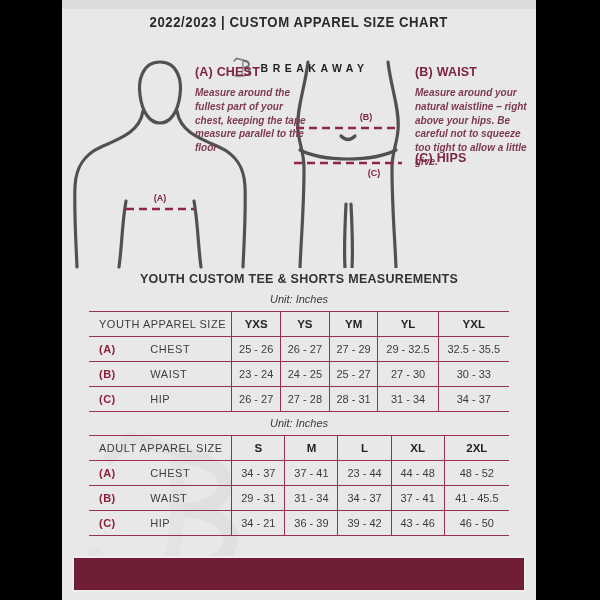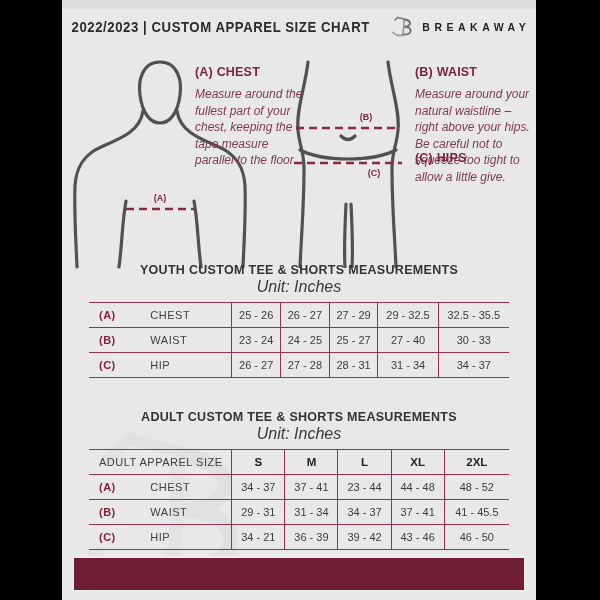--- a/index.html
+++ b/index.html
@@ -2,40 +2,40 @@
 <html><head>
 <meta charset="utf-8">
 <style>
   html,body{margin:0;padding:0;background:#000;}
   .stage{position:relative;width:600px;height:600px;background:#000;overflow:hidden;
          font-family:"Liberation Sans",sans-serif;}
   .page{position:absolute;left:62px;top:0;width:474px;height:600px;background:#e8e8e9;}
   .page::before{content:"";position:absolute;left:0;top:0;right:0;height:9px;background:rgba(0,0,0,0.05);}
 
   
-  .header{position:absolute;top:14px;left:0;width:100%;display:flex;align-items:center;justify-content:flex-start;gap:12px;}
+  .header{position:absolute;top:14px;left:0;width:100%;display:flex;align-items:center;justify-content:flex-end;gap:25px;flex-direction:column;}
   .hdr-title{font-weight:bold;font-size:14px;letter-spacing:0.6px;color:#2b2b2b;transform:scaleX(0.94);transform-origin:center;white-space:nowrap;}
   .brand{display:flex;align-items:center;gap:7px;}
   .brand-name{font-weight:bold;font-size:10.5px;letter-spacing:4.5px;color:#1f1f1f;}
 
   
   .diagram{position:absolute;top:55px;left:0;width:474px;height:215px;}
   .fig{position:absolute;}
   .body-line{fill:none;stroke:#515151;stroke-width:3.2;stroke-linecap:round;}
   .dash{stroke:#8e2742;stroke-width:2.4;stroke-dasharray:8 5;fill:none;}
   .dash-label{font:bold 9px "Liberation Sans",sans-serif;fill:#7e2440;}
 
   .m-info{position:absolute;}
   .m-heading{font-weight:bold;font-size:12.5px;color:#7e2440;margin:0 0 7px 0;letter-spacing:0.2px;}
-  .m-desc{font-style:italic;font-size:12px;line-height:1.38;color:#7d3a52;margin:0;}
+  .m-desc{font-style:italic;font-size:10px;line-height:1.38;color:#7d3a52;margin:0;font-weight:bold;}
 
   
   .section{position:absolute;left:27px;width:420px;text-align:center;}
   .sec-title{font-weight:bold;font-size:12.5px;color:#333;letter-spacing:0.3px;margin:0;}
-  .sec-unit{font-style:italic;font-size:16px;color:#3a3a3a;margin:1px 0 0 0;}
+  .sec-unit{font-style:italic;font-size:11px;color:#3a3a3a;margin:7px 0 0 0;}
   table{width:100%;border-collapse:collapse;margin-top:6px;}
   td{border:1.5px solid #93314e;font-size:11px;color:#3c3c3c;padding:0 2px;height:24px;text-align:center;}
   td:first-child{border-left:none;text-align:left;padding-left:10px;width:34%;letter-spacing:0.5px;}
   td:last-child{border-right:none;}
   tr.hdr td{font-weight:bold;color:#242424;font-size:11.5px;}
   tr.hdr td:first-child{font-weight:normal;font-size:11px;color:#3c3c3c;}
   .pfx{font-weight:bold;color:#8e1f3b;}
   .rowname{color:#3f3f3f;margin-left:31px;}
 
   
@@ -105,55 +105,62 @@
       <div class="m-info" style="left:353px;top:10px;width:118px">
         <p class="m-heading">(B) WAIST</p>
         <p class="m-desc">Measure around your natural waistline – right above your hips. Be careful not to squeeze too tight to allow a little give.</p>
       </div>
 
       <div class="m-info" style="left:353px;top:96px;width:122px">
         <p class="m-heading">(C) HIPS</p>
       </div>
     </div>
 
-    <div class="section" style="top:263px">
+    <div class="section" style="top:272px">
       <p class="sec-title">YOUTH CUSTOM TEE &amp; SHORTS MEASUREMENTS</p>
       <p class="sec-unit">Unit: Inches</p>
       <table>
         <tbody>
+            <tr class="hdr">
+          <td>YOUTH APPAREL SIZE</td>
+          <td>YXS</td>
+          <td>YS</td>
+          <td>YM</td>
+          <td>YL</td>
+          <td>YXL</td>
+        </tr>
         <tr>
           <td><span class="pfx">(A)</span> <span class="rowname">CHEST</span></td>
           <td>25 - 26</td>
           <td>26 - 27</td>
           <td>27 - 29</td>
           <td>29 - 32.5</td>
           <td>32.5 - 35.5</td>
         </tr>
         <tr>
           <td><span class="pfx">(B)</span> <span class="rowname">WAIST</span></td>
           <td>23 - 24</td>
           <td>24 - 25</td>
           <td>25 - 27</td>
-          <td>27 - 40</td>
+          <td>27 - 30</td>
           <td>30 - 33</td>
         </tr>
         <tr>
           <td><span class="pfx">(C)</span> <span class="rowname">HIP</span></td>
           <td>26 - 27</td>
           <td>27 - 28</td>
           <td>28 - 31</td>
           <td>31 - 34</td>
           <td>34 - 37</td>
         </tr>
       </tbody>
         </table>
     </div>
 
     <div class="section" style="top:410px">
-      <p class="sec-title">ADULT CUSTOM TEE &amp; SHORTS MEASUREMENTS</p>
       <p class="sec-unit">Unit: Inches</p>
       <table>
         <tbody>
             <tr class="hdr">
           <td>ADULT APPAREL SIZE</td>
           <td>S</td>
           <td>M</td>
           <td>L</td>
           <td>XL</td>
           <td>2XL</td>

